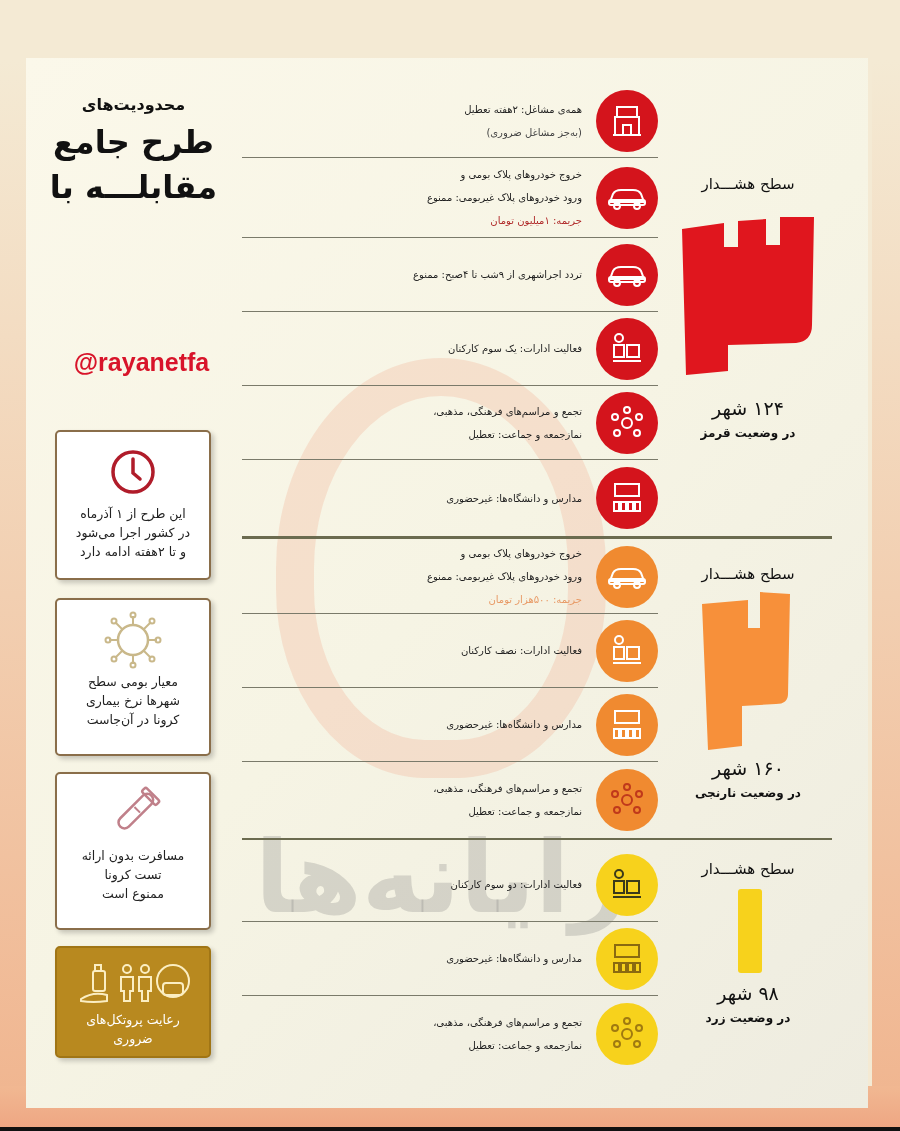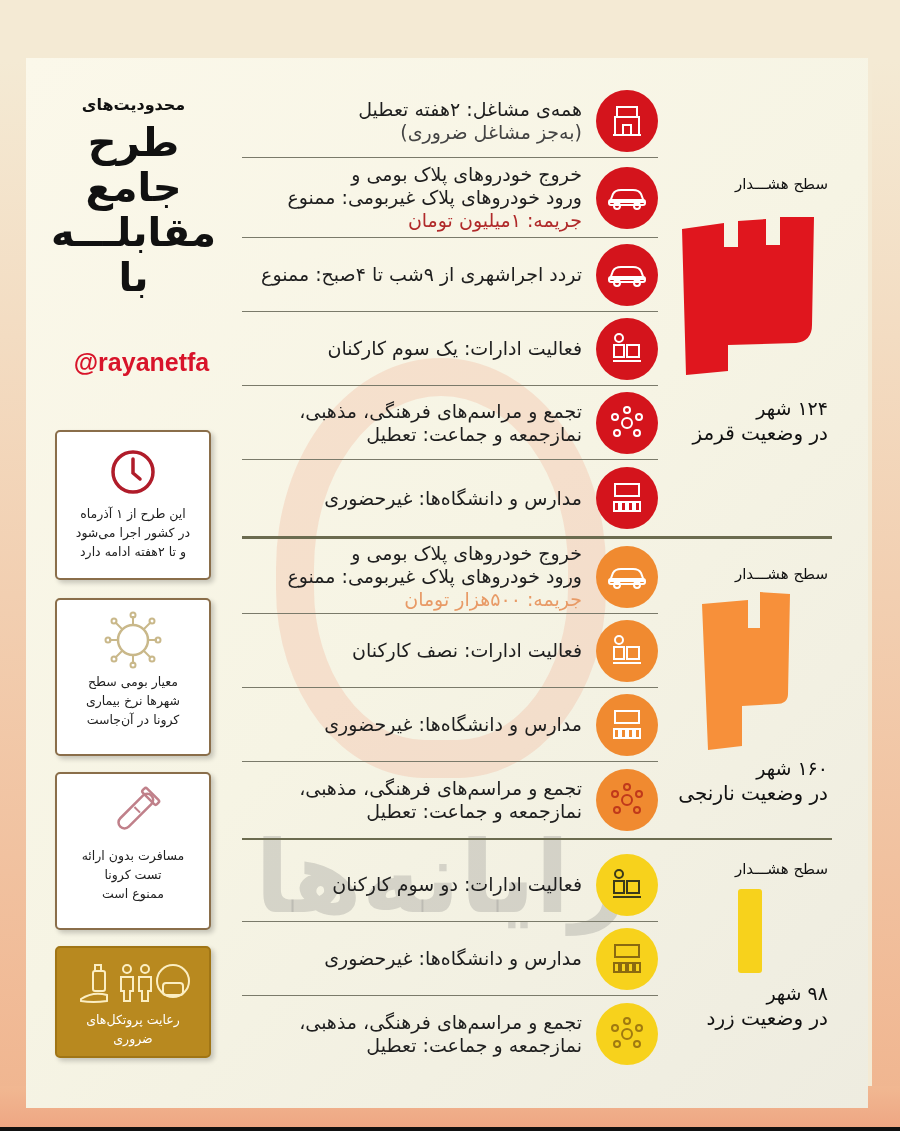--- a/index.html
+++ b/index.html
@@ -27,51 +27,51 @@
   }
   .wm-text {
     position: absolute; left: 180px; top: 760px; width: 470px; height: 120px;
     font-family: "DejaVu Sans", sans-serif; font-weight: bold; font-size: 100px;
     color: rgba(120,120,120,0.25); direction: rtl; text-align: center; line-height: 120px;
     pointer-events: none;
   }
   
   .title-block { position: absolute; left: 20px; top: 32px; width: 175px; direction: rtl; text-align: center; color: #111; }
   .title-1 { font-size: 16px; font-weight: bold; line-height: 30px; }
-  .title-2 { font-size: 40px; font-weight: bold; line-height: 45px; }
+  .title-2 { font-size: 32px; font-weight: bold; line-height: 45px; }
   .handle { position: absolute; left: 8px; top: 290px; width: 215px; font-family: "Liberation Sans", sans-serif; font-weight: bold; font-size: 25px; color: #d8142a; text-align: center; }
   .info-box {
     position: absolute; left: 29px; width: 156px; background: #fff;
     border: 2px solid #8a6e4a; border-radius: 5px; box-shadow: 3px 3px 5px rgba(0,0,0,0.2);
     direction: rtl; text-align: center; color: #222; font-size: 12.5px; line-height: 19px;
     padding-top: 8px;
   }
   .info-box .icon-wrap { height: 64px; display: flex; align-items: center; justify-content: center; }
   .info-box.gold { background: #b8891f; border-color: #a07515; color: #fff; }
   
   .row {
     position: absolute; left: 216px; width: 416px; display: flex; align-items: center;
     border-bottom: 1.5px solid #7a7a6a;
   }
-  .row .text { flex: 1; direction: rtl; text-align: right; font-size: 19px; line-height: 23px; color: #1e1e1e; padding-right: 14px; }
+  .row .text { flex: 1; direction: rtl; text-align: right; font-size: 10px; line-height: 23px; color: #1e1e1e; padding-right: 14px; }
   .row .sub { color: #444; }
   .row .fine { color: #b02a2a; }
   .row .fine.orange { color: #e89a66; }
   .row .badge {
     width: 62px; height: 62px; border-radius: 50%; flex: 0 0 62px;
     display: flex; align-items: center; justify-content: center;
   }
   .badge.red { background: #d4141c; }
   .badge.orange { background: #f08a30; }
   .badge.yellow { background: #f7d21c; }
   .section-sep { position: absolute; left: 216px; width: 590px; height: 3px; background: #6b6b4f; }
-  .level-block { position: absolute; left: 642px; width: 160px; direction: rtl; color: #111; }
+  .level-block { position: absolute; left: 642px; width: 160px; direction: rtl; text-align: center; color: #111; }
   .level-label { font-size: 15px; letter-spacing: 3px; line-height: 22px; }
   .level-count { font-size: 19px; font-weight: normal; line-height: 26px; }
-  .level-desc { font-size: 20px; font-weight: normal; line-height: 24px; }
+  .level-desc { font-size: 12px; font-weight: bold; line-height: 24px; }
   .level-num { display: flex; justify-content: center; align-items: center; }
 </style>
 </head>
 <body>
 
 <div class="side-band-left"></div>
 <div class="side-band-right"></div>
 <div class="bottom-bar"></div>
 <div class="bottom-line"></div>
 

